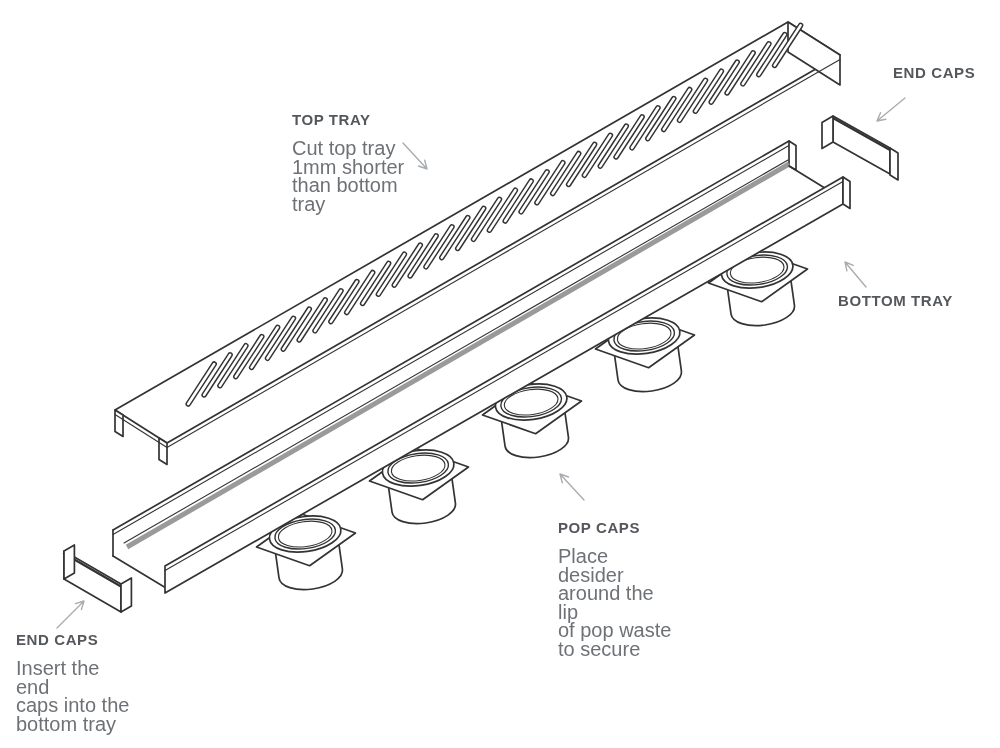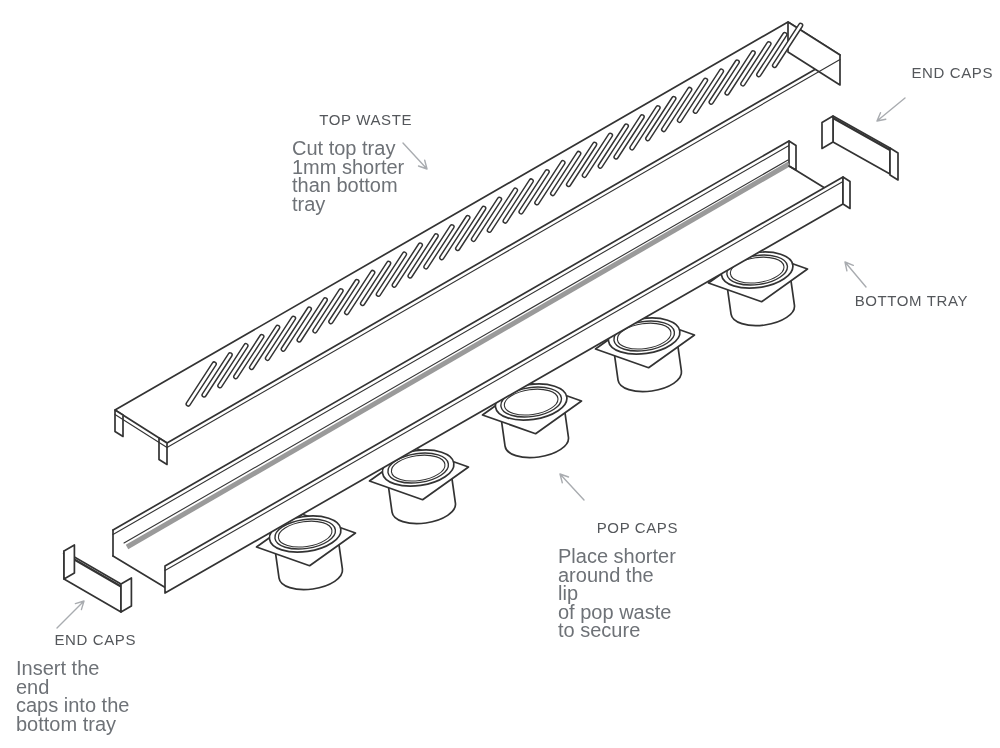--- a/index.html
+++ b/index.html
@@ -10,22 +10,22 @@
   #stage{position:relative;width:1000px;height:748px;background:var(--bg);overflow:hidden;
          font-family:"Liberation Sans",sans-serif;}
   #stage svg{position:absolute;left:0;top:0;}
   .line{fill:none;stroke:var(--line);stroke-width:1.7;stroke-linecap:round;stroke-linejoin:round;}
   .thin{stroke-width:1.1;}
   .face{fill:#ffffff;stroke:var(--line);stroke-width:1.7;stroke-linejoin:round;}
   .hem{fill:none;stroke:var(--line);stroke-width:2.4;stroke-linecap:round;}
   .stripe{fill:none;stroke:var(--stripe);stroke-width:5;}
   .arrow{fill:none;stroke:var(--arrow);stroke-width:1.4;stroke-linecap:round;stroke-linejoin:round;}
   .label{position:absolute;}
-  .label-title{font-size:15px;font-weight:normal;letter-spacing:.6px;line-height:17px;
-               color:var(--head);margin:0 0 11px 0;text-align:right;}
+  .label-title{font-size:15px;font-weight:bold;letter-spacing:.6px;line-height:17px;
+               color:var(--head);margin:0 0 11px 0;}
   .label-note{font-size:20px;line-height:18.5px;color:var(--body);white-space:pre-line;}
 </style>
 </head>
 <body>
 
 <div id="stage">
 
   <svg width="1000" height="748" viewBox="0 0 1000 748">
 
     <g>
@@ -184,38 +184,38 @@
     </g>
 
     <path class="arrow" d="M403,143 L427,169 M424.7,160.3 L427,169 L418.5,166"></path>
     <path class="arrow" d="M905,98 L877,121 M885.8,119.2 L877,121 L880.5,112.7"></path>
     <path class="arrow" d="M866,287 L845,262 M846.9,270.8 L845,262 L853.3,265.4"></path>
     <path class="arrow" d="M584,500 L560,474 M562.3,482.7 L560,474 L568.5,477"></path>
     <path class="arrow" d="M57,628 L84,601 M75.4,603.6 L84,601 L81.4,609.6"></path>
   </svg>
 
   <div class="label" style="left:292px;top:111px;width:120px;">
-    <div class="label-title">TOP WASTE</div>
+    <div class="label-title">TOP TRAY</div>
     <div class="label-note">Cut top tray
 1mm shorter
 than bottom
 tray</div>
   </div>
 
   <div class="label" style="left:893px;top:64px;width:100px;">
     <div class="label-title">END CAPS</div>
   </div>
 
   <div class="label" style="left:838px;top:292px;width:130px;">
     <div class="label-title">BOTTOM TRAY</div>
   </div>
 
   <div class="label" style="left:558px;top:519px;width:120px;">
     <div class="label-title">POP CAPS</div>
-    <div class="label-note">Place shorter
+    <div class="label-note">Place desider
 around the lip
 of pop waste
 to secure</div>
   </div>
 
   <div class="label" style="left:16px;top:631px;width:120px;">
     <div class="label-title">END CAPS</div>
     <div class="label-note">Insert the end
 caps into the
 bottom tray</div>

